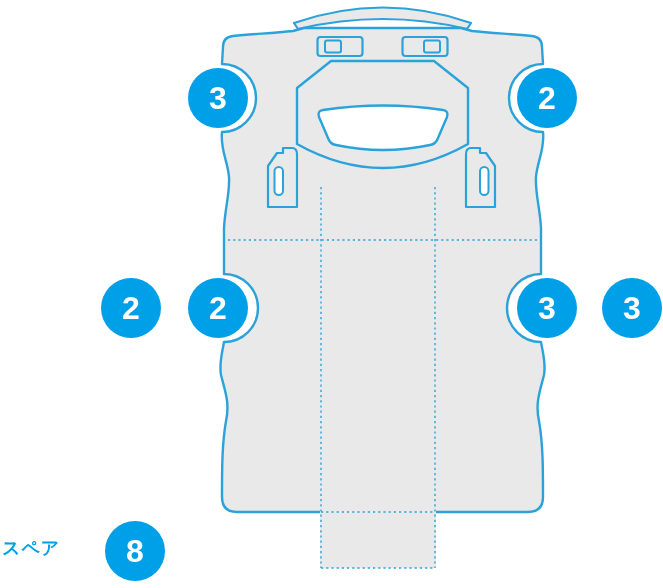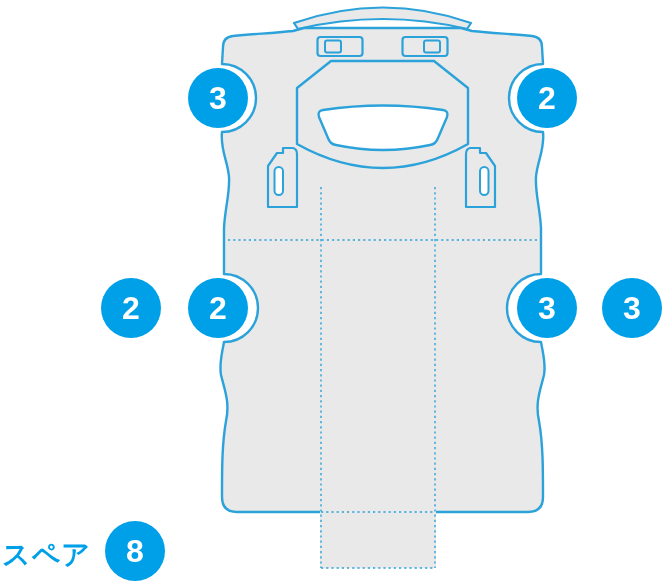--- a/index.html
+++ b/index.html
@@ -34,21 +34,21 @@
     font-size: 32px;
     line-height: 1;
     font-family: "Liberation Sans", sans-serif;
   }
   .spare-label {
     position: absolute;
     left: 2px;
     top: 536px;
     color: #00a0e9;
     font-weight: bold;
-    font-size: 28px;
+    font-size: 18px;
     letter-spacing: 1px;
     font-family: Liberation Serif, serif;
     white-space: nowrap;
   }
 </style>
 </head>
 <body>
 
 <div class="stage">
 

